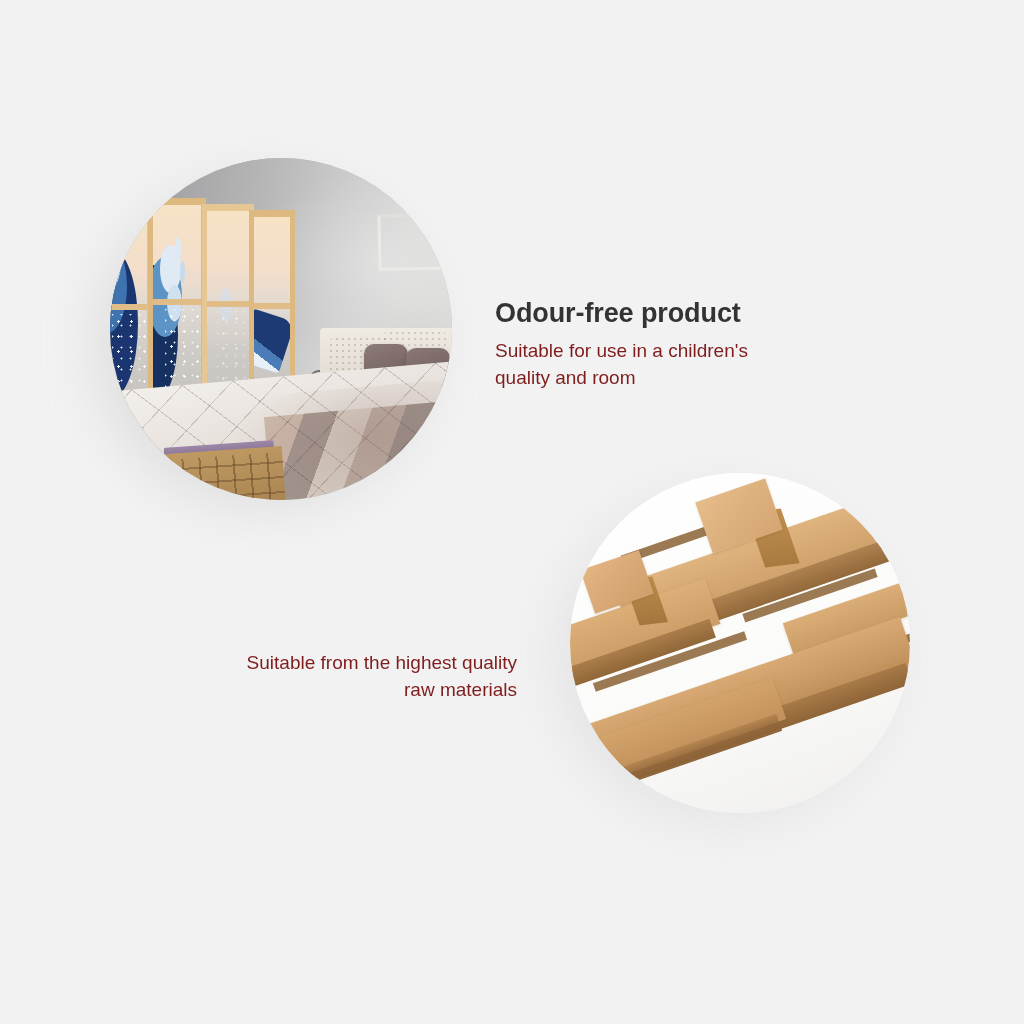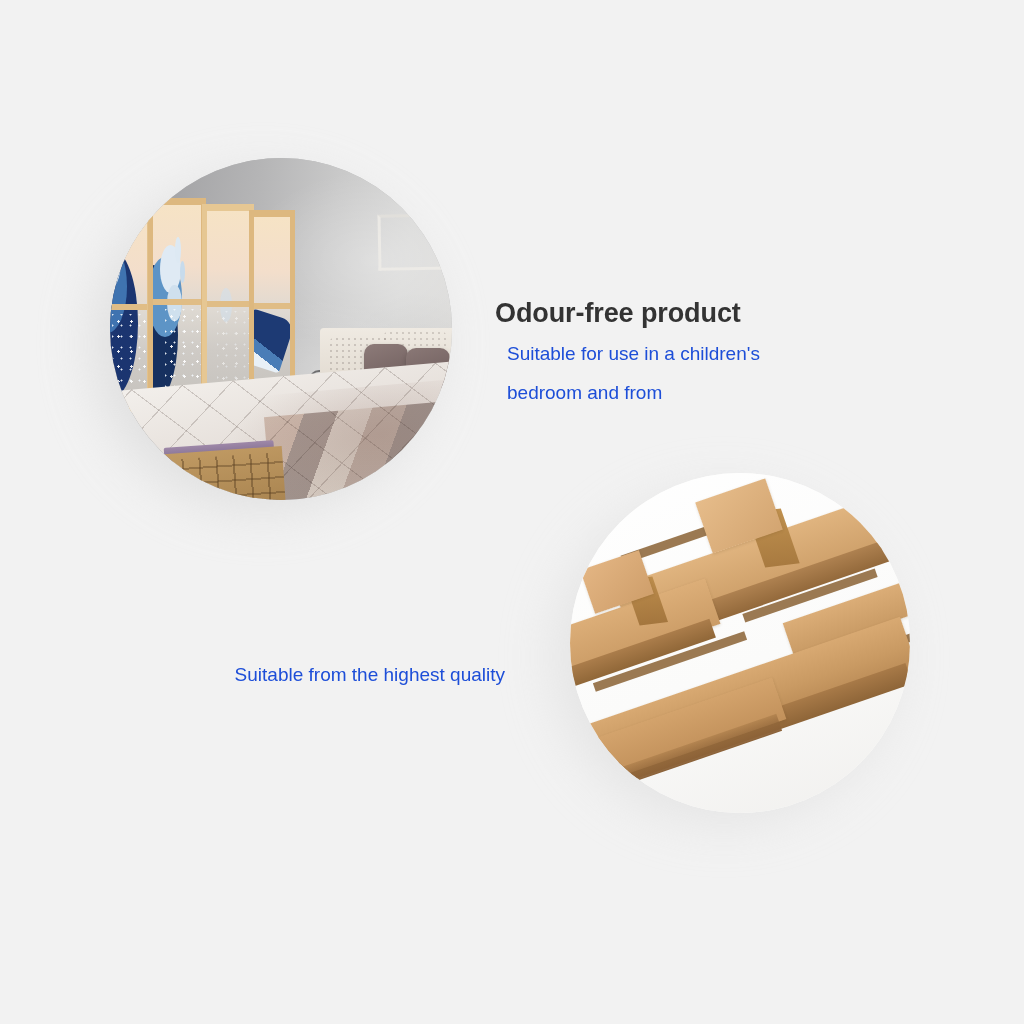--- a/index.html
+++ b/index.html
@@ -414,23 +414,23 @@
     font-size: 27px;
     font-weight: 700;
     color: #333333;
     letter-spacing: -.1px;
     margin: 0 0 9px 0;
     white-space: nowrap;
   }
   .feature-sub {
     font-size: 19px;
     font-weight: 400;
-    color: #1d4ed8;
+    color: #7f1d1d;
     line-height: 1.42;
-    margin: 12px;
+    margin: 0;
   }
 
   #text-odour { left: 495px; top: 298px; width: 340px; text-align: left; }
   #text-solid { left: 155px; top: 650px; width: 362px; text-align: right; }
 </style>
 </head>
 <body>
 
 <div class="canvas">
 
@@ -484,21 +484,21 @@
     <div class="bd-pillow brown-r"></div>
     <div class="bd-quilt"></div>
     <div class="bd-quilt-shadow"></div>
     <div class="bd-basket-lid"></div>
     <div class="bd-basket"></div>
   </div>
 
   <div class="feature-text" id="text-odour">
     <p class="feature-title">Odour-free product</p>
     <p class="feature-sub">Suitable for use in a children's</p>
-    <p class="feature-sub">bedroom and from</p>
+    <p class="feature-sub">quality and room</p>
   </div>
 
   <div class="photo-shadow" style="left:554px; top:492px; width:340px; height:330px; opacity:.55;"></div>
 
   <div class="photo-circle" id="circle-timber">
     <div class="tb-bg"></div>
 
     <div class="slot s1"></div>
     <div class="slot s2"></div>
     <div class="slot s3"></div>
@@ -516,15 +516,16 @@
     <div class="beam b-block2"></div>
 
     <div class="beam b-main"></div>
     <div class="b-main-edge"></div>
     <div class="beam b-low"></div>
     <div class="b-low-edge"></div>
   </div>
 
   <div class="feature-text" id="text-solid">
     <p class="feature-sub">Suitable from the highest quality</p>
+    <p class="feature-sub">raw materials</p>
   </div>
 
 </div>
 
 </body></html>

